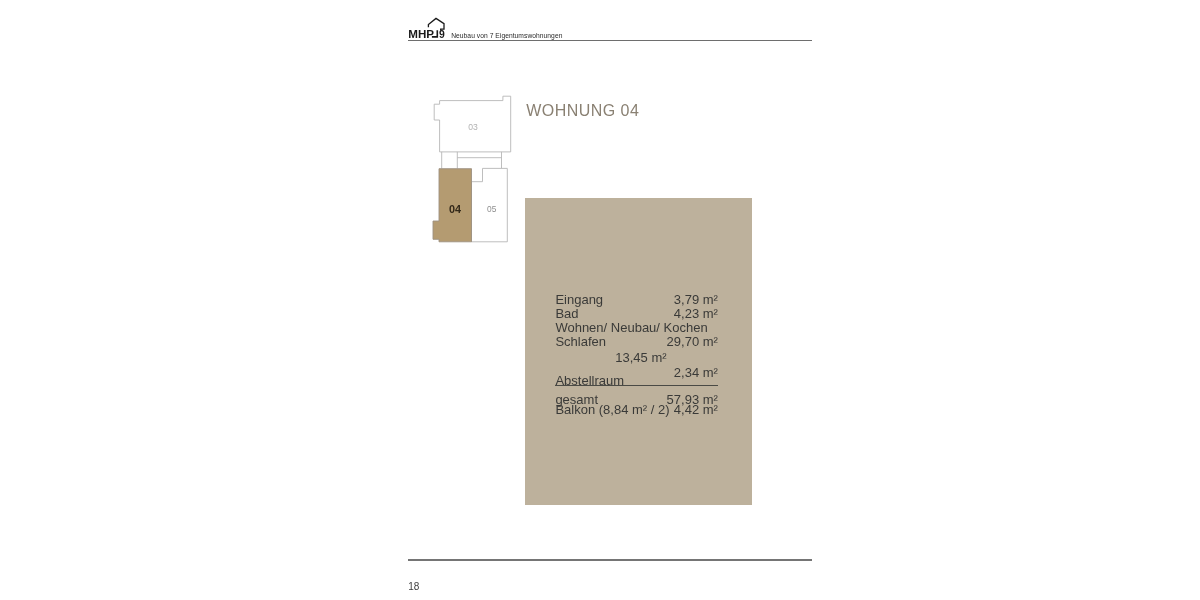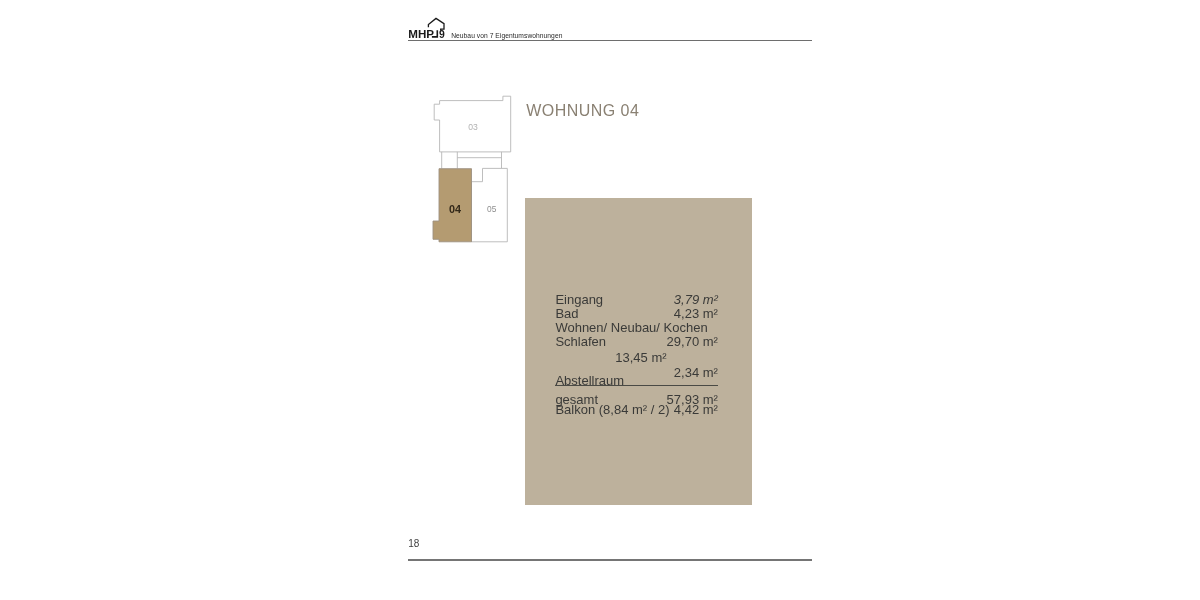--- a/index.html
+++ b/index.html
@@ -42,21 +42,21 @@
 </svg>
 
 <div class="abs" style="left:526.3px;top:100.1px;font-size:16px;line-height:21.4px;letter-spacing:0.45px;color:#8a8173;">WOHNUNG 04</div>
 
 <div class="abs" style="left:525.4px;top:198px;width:226.4px;height:306.5px;background:#bdb19c;"></div>
 
 <div class="abs" style="left:555.4px;top:292.9px;width:162.5px;font-size:13px;color:#3a3a38;">
 
   <div style="height:14.16px;line-height:14.16px;">
       <span style="float:left;">Eingang</span>
-      <span style="float:right;font-style:italic;">3,79 m²</span>
+      <span style="float:right;">3,79 m²</span>
     </div>
 
   <div style="height:14.16px;line-height:14.16px;">
       <span style="float:left;">Bad</span>
       <span style="float:right;">4,23 m²</span>
     </div>
 
   <div style="height:14.16px;line-height:14.16px;">
       <span style="float:left;">Wohnen/ Neubau/ Kochen</span>
       <span style="float:right;">29,70 m²</span>
@@ -80,13 +80,13 @@
 
 <div class="abs" style="left:555.4px;top:385px;width:162.5px;height:1.4px;background:#4a4a45;"></div>
 
 <div class="abs" style="left:555.4px;top:392.9px;width:162.5px;font-size:13px;color:#3a3a38;height:14.16px;line-height:14.16px;">
   <span style="float:left;">gesamt</span>
     <span style="float:right;">57,93 m²</span>
 </div>
 
 <div class="abs" style="left:408.2px;top:559px;width:403.6px;height:1.7px;background:#757575;"></div>
 
-<div class="abs" style="left:408.3px;top:539px;font-size:10px;line-height:10px;color:#3f3f3f;">18</div>
+<div class="abs" style="left:408.3px;top:582px;font-size:10px;line-height:10px;color:#3f3f3f;">18</div>
 
 </body></html>

